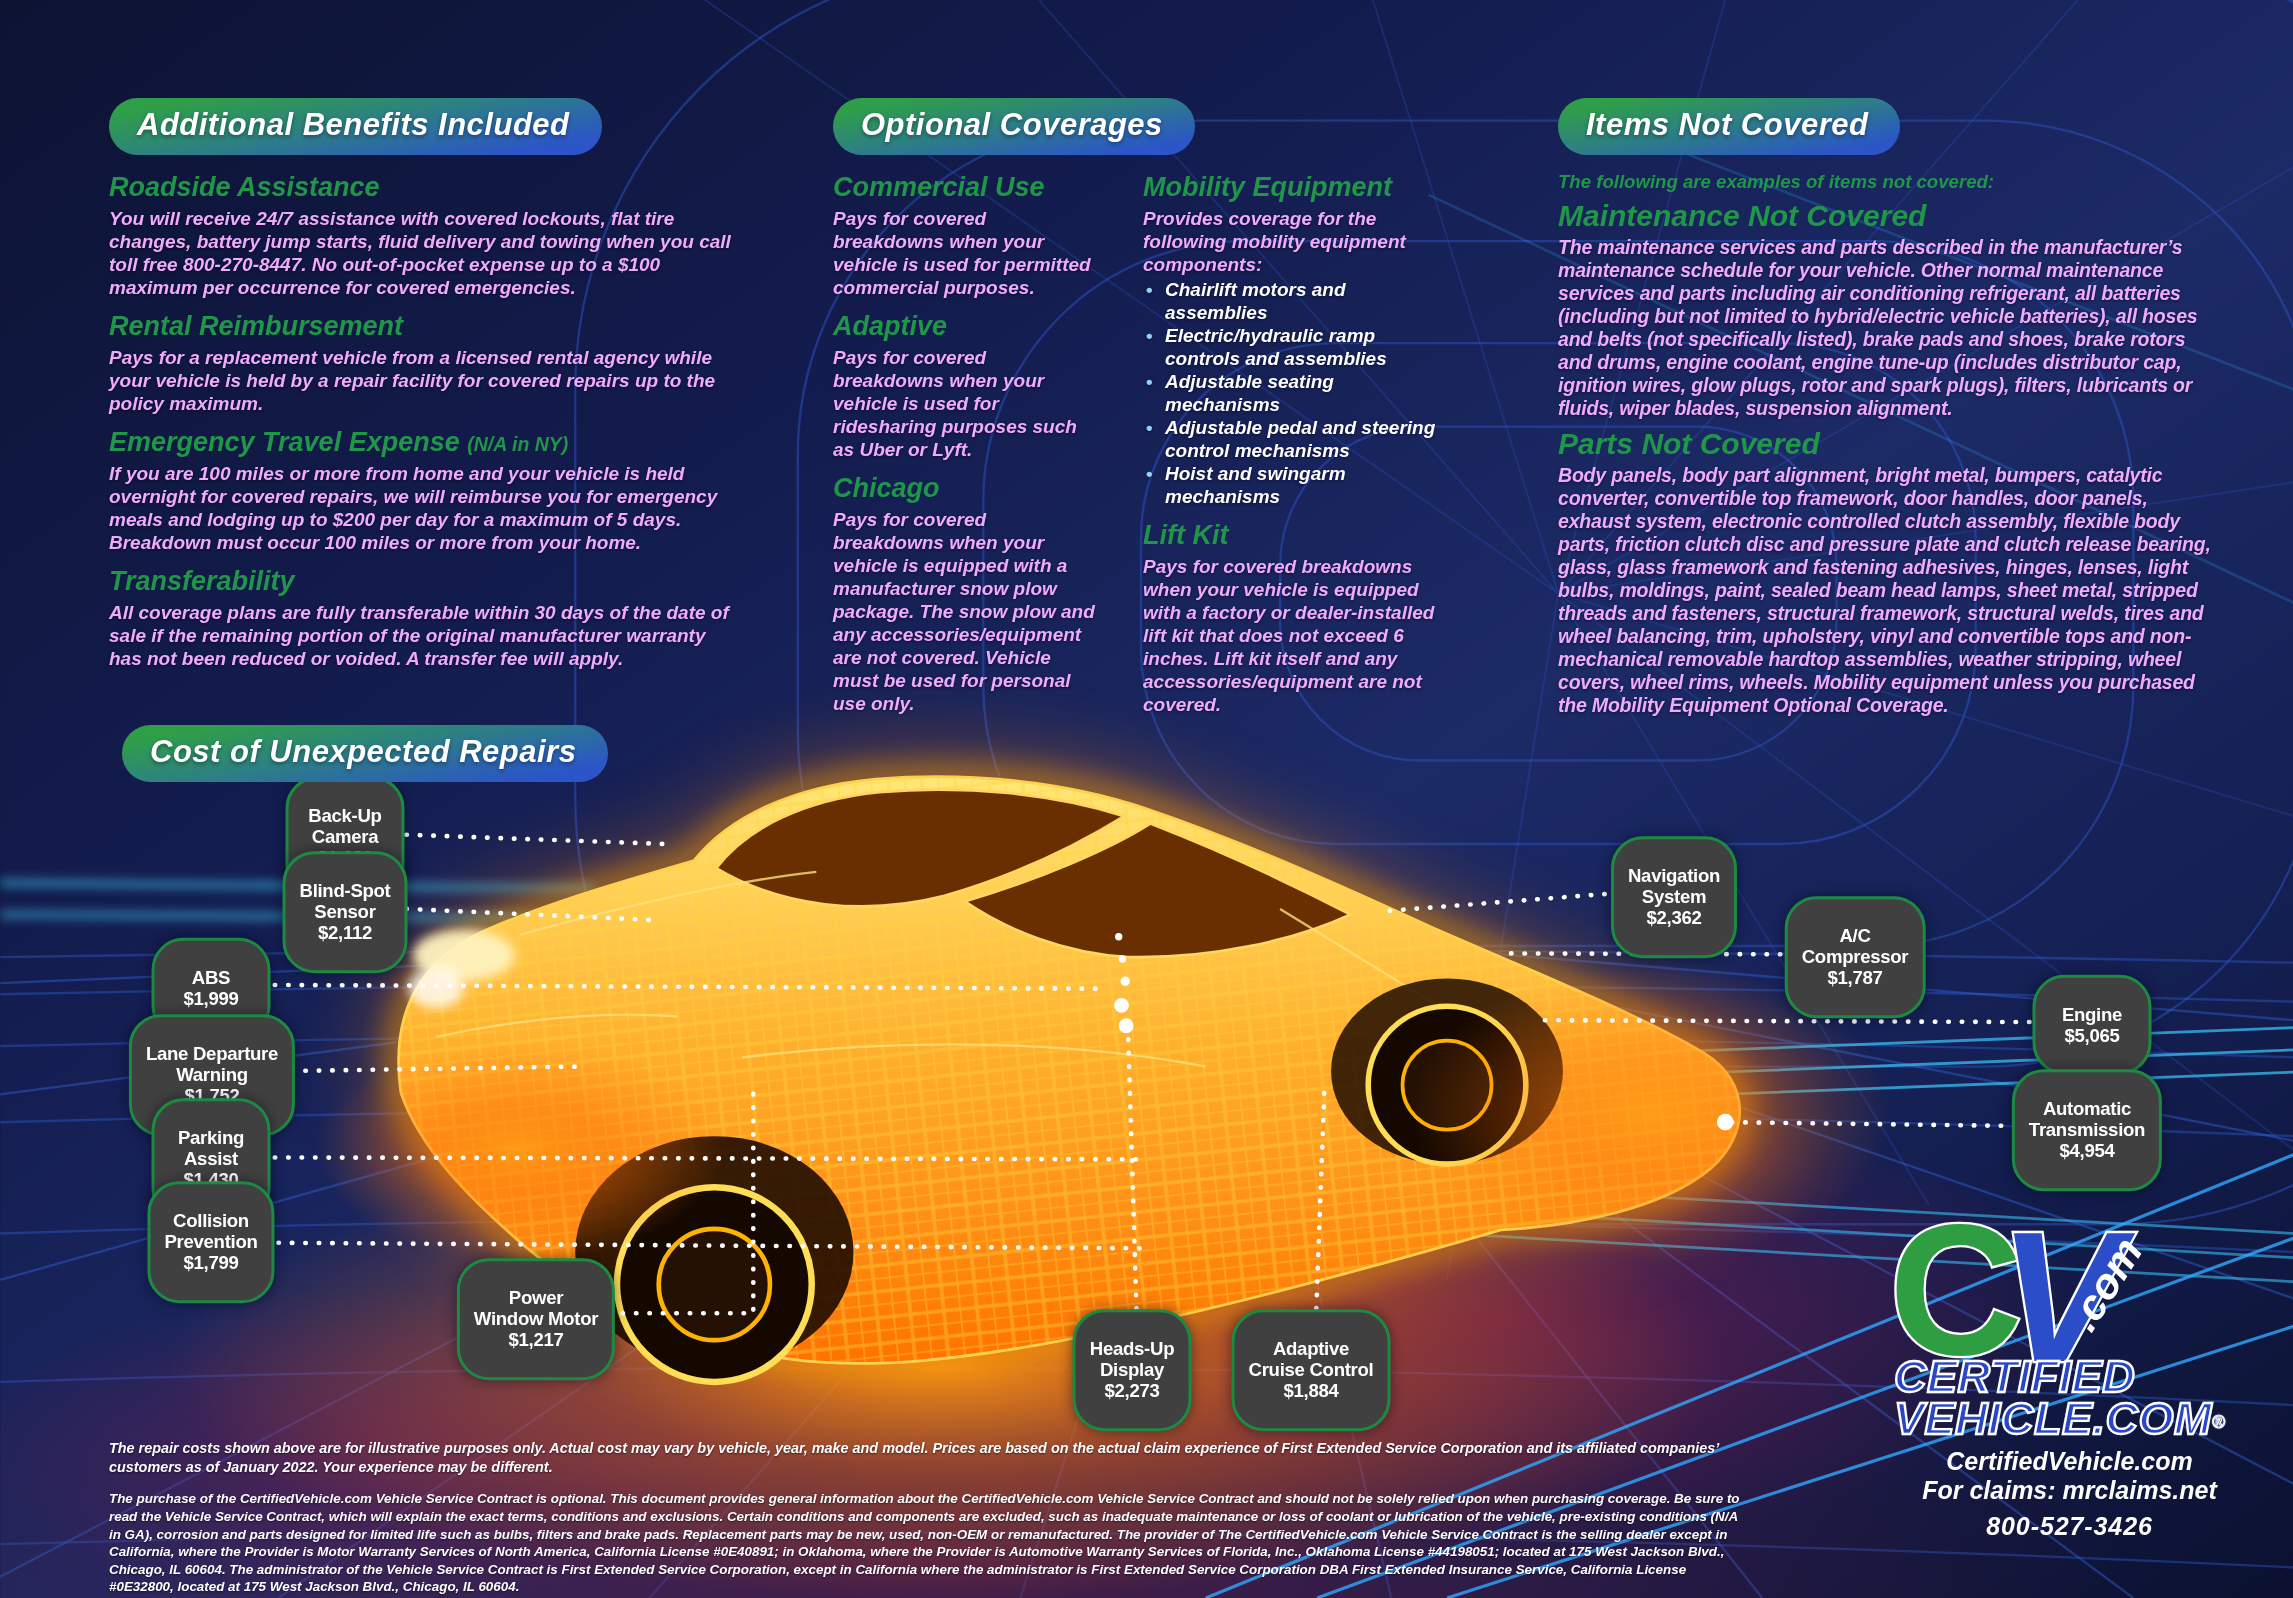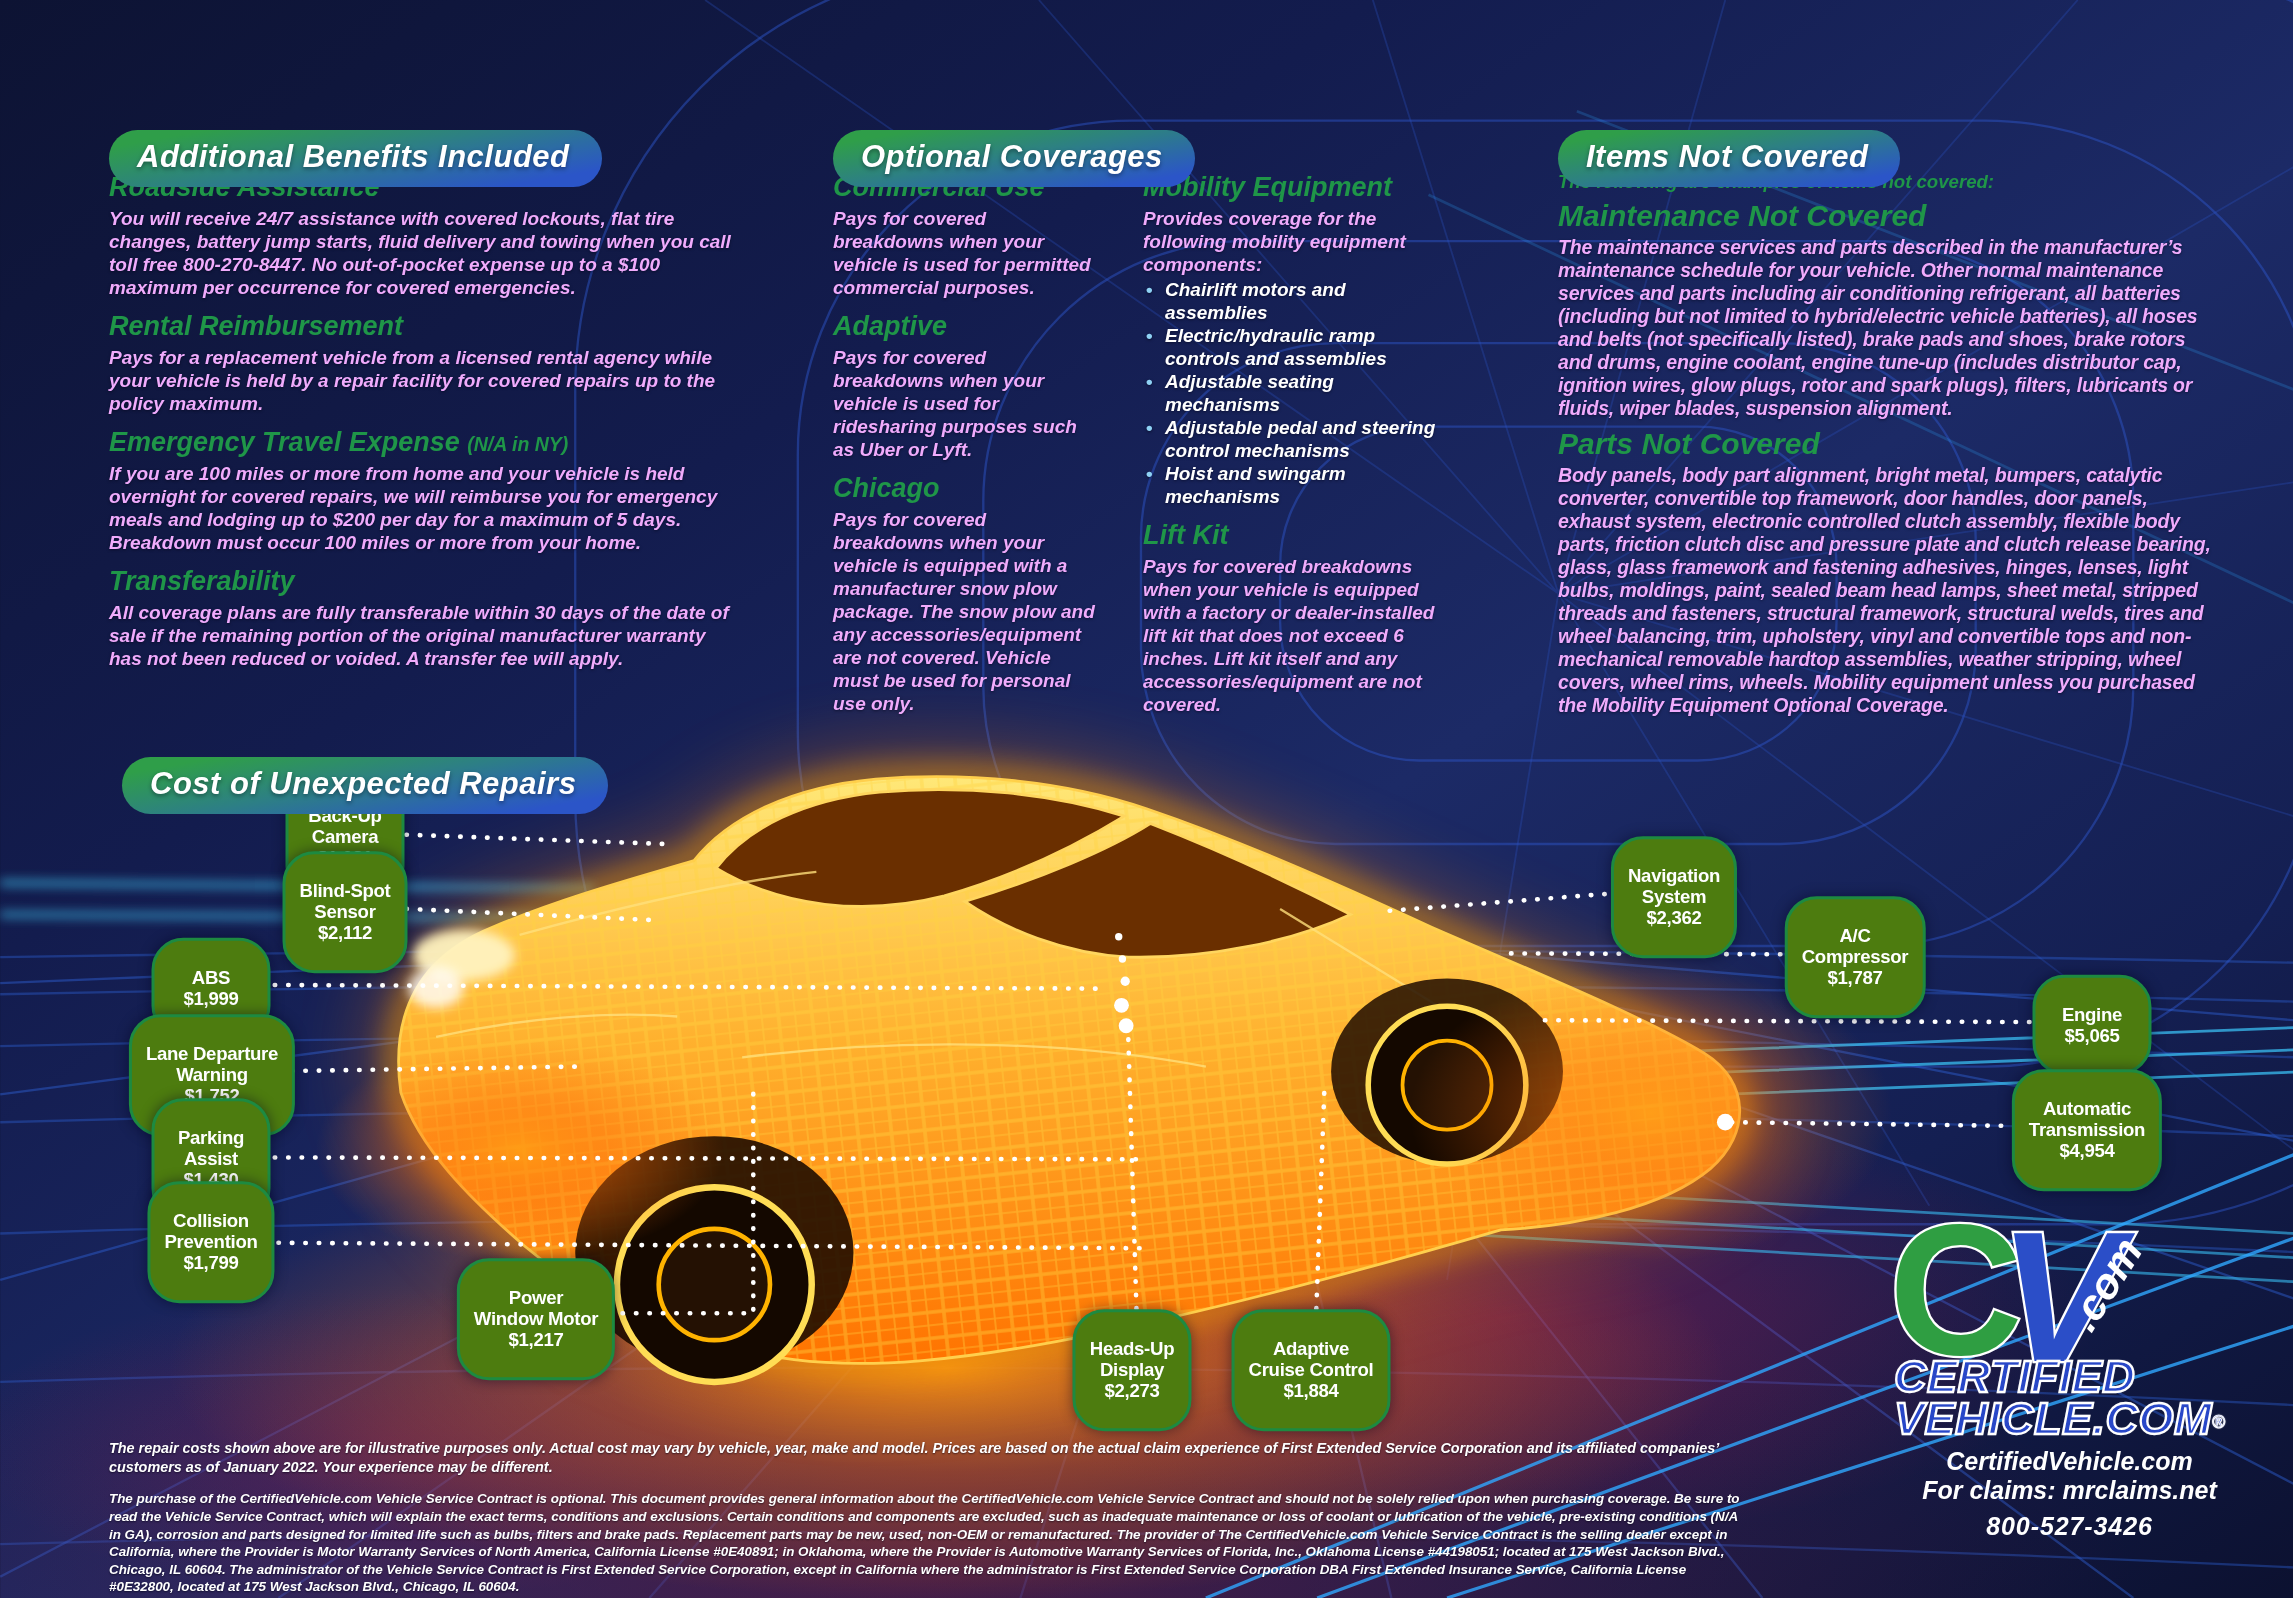--- a/index.html
+++ b/index.html
@@ -2,21 +2,21 @@
 <html style="font-size:15px"><head>
 <meta charset="utf-8">
 <style>
   html,body{margin:0;padding:0;background:#05081c;}
   .page{position:relative;width:2294px;height:1598px;overflow:hidden;background:#0d1333;
         font-family:"Liberation Sans",sans-serif;}
   svg.bg,svg.leaders{position:absolute;left:0;top:0;}
   svg.bg{z-index:0;}
   svg.leaders{z-index:5;}
 
-  .hdr{position:absolute;z-index:7;margin-top:32px;}
+  .hdr{position:absolute;z-index:7;}
   .pill{display:inline-block;background:linear-gradient(170deg,#2f9e49 12%,#2d7f85 48%,#2b55c8 88%);
         color:#fff;font-weight:700;font-style:italic;font-size:31px;letter-spacing:0.5px;
         padding:9.3px 32px 12px 28px;border-radius:39px;white-space:nowrap;
         text-shadow:0 1.9px 4.6px rgba(0,0,25,.4);}
 
   .col{position:absolute;z-index:4;}
   .col > :first-child{margin-top:0;}
   .green-h{color:#1f9648;font-style:italic;font-weight:700;font-size:27px;line-height:1.05;
            margin:13px 0 5.6px;}
   .h-suffix{font-size:19.5px;white-space:nowrap;}
@@ -24,21 +24,21 @@
         text-shadow:0 0.9px 2.8px rgba(0,0,20,.55);}
   .col-right .green-h{font-size:30px;margin:7.4px 0 4.6px;}
   .col-right .body{font-size:19.5px;line-height:23px;letter-spacing:-0.2px;}
   .nc-intro{color:#1f9648;font-weight:700;font-style:italic;font-size:18.6px;margin:0;}
   ul.bullets{list-style:none;margin:1.9px 0 0;padding:0;}
   ul.bullets li{position:relative;padding-left:22px;color:#fff;font-style:italic;font-weight:700;
                 font-size:19px;line-height:23px;text-shadow:0 0.9px 2.8px rgba(0,0,20,.55);}
   ul.bullets li::before{content:"\2022";position:absolute;left:2.8px;color:#8fd2f5;}
 
   .callout{position:absolute;transform:translate(-50%,-50%);z-index:6;
-           background:#4d7c0f;border:3.7px solid #1d8a41;border-radius:32px;
+           background:#404040;border:3.7px solid #1d8a41;border-radius:32px;
            color:#fff;font-weight:700;font-style:normal;text-align:center;
            font-size:18.6px;line-height:1.14;letter-spacing:-0.3px;
            padding:26px 14px;min-width:85px;
            display:flex;flex-direction:column;align-items:center;justify-content:center;
            box-shadow:0 0 13px rgba(0,0,30,.45);}
   .callout span{display:block;white-space:nowrap;}
 
   .fineprint{position:absolute;z-index:4;color:#fff;font-style:italic;font-weight:700;
              text-shadow:0 0.9px 1.9px rgba(0,0,20,.6);}
   #disclaimer{left:109px;top:1425px;width:1619px;font-size:14.4px;line-height:19px;}

